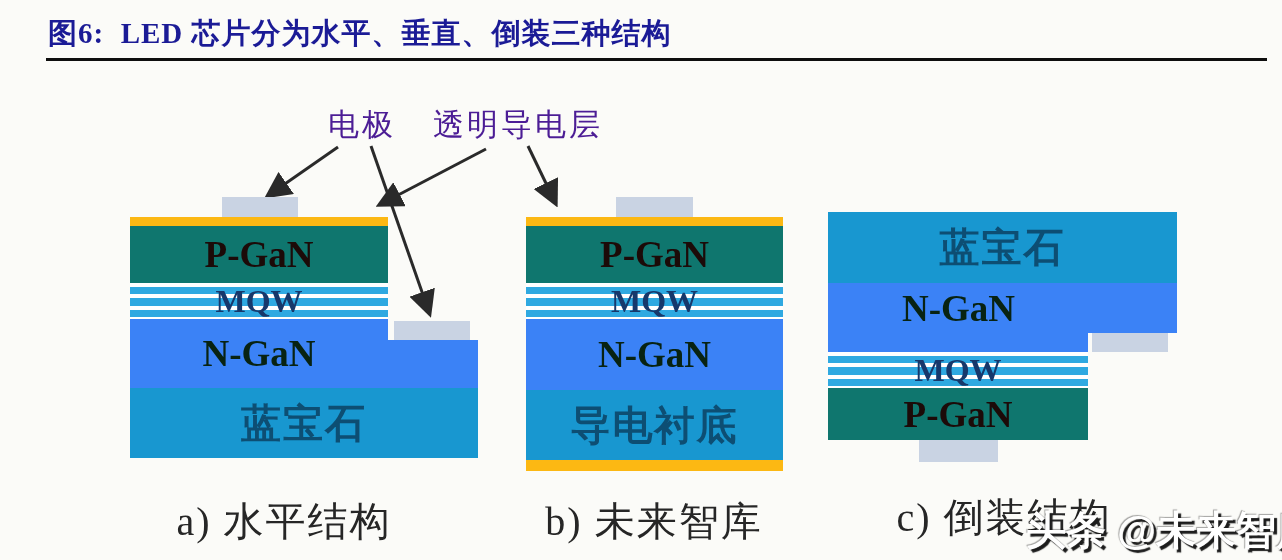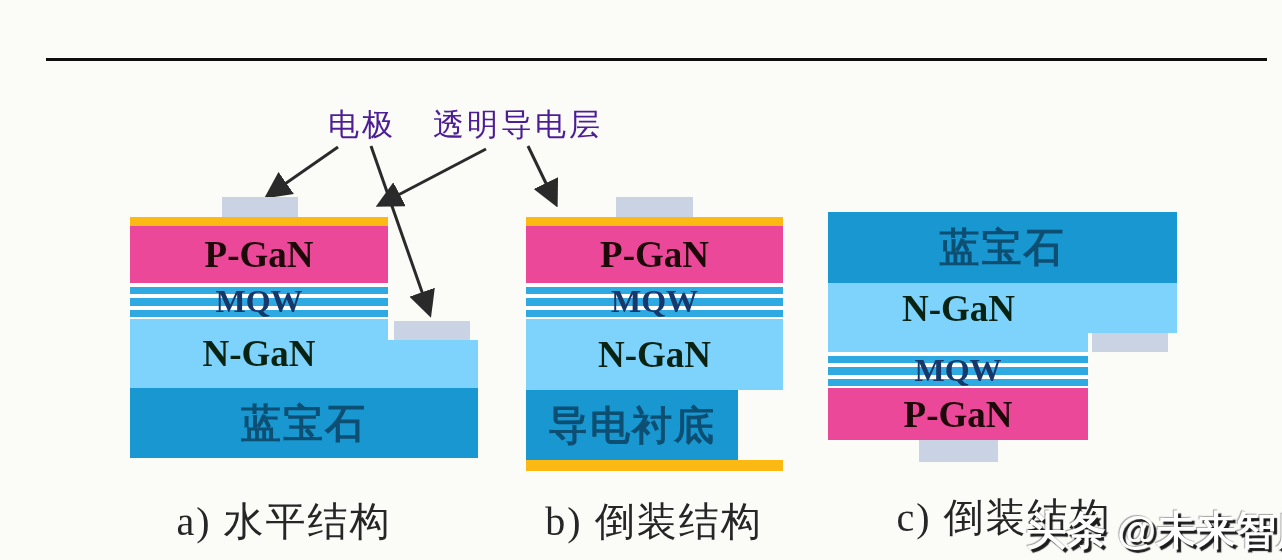--- a/index.html
+++ b/index.html
@@ -22,22 +22,22 @@
   .ann-label {
     position:absolute; font-size:31px; color:#4c1d95;
     font-family:"Liberation Serif", serif; letter-spacing:3px;
   }
   .layer {
     position:absolute; display:flex; align-items:center; justify-content:center;
     font-family:"Liberation Serif", serif; font-weight:bold;
   }
   .electrode { position:absolute; background:#c9d3e3; }
   .yellow { position:absolute; background:#fcb813; }
-  .red-layer { background:#ec4899; }
-  .green-layer { background:#7dd3fc; }
+  .red-layer { background:#0f766e; }
+  .green-layer { background:#3b82f6; }
   .blue-layer { background:#1897d0; }
   .mqw-layer {
     background:linear-gradient(to bottom,
       #ffffff 0px, #ffffff 4px,
       #2fa9e1 4px, #2fa9e1 11px,
       #ffffff 11px, #ffffff 15px,
       #2fa9e1 15px, #2fa9e1 23px,
       #ffffff 23px, #ffffff 27px,
       #2fa9e1 27px, #2fa9e1 34px,
       #ffffff 34px, #ffffff 36px);
@@ -58,20 +58,21 @@
     font-family:"Liberation Sans", sans-serif; white-space:nowrap;
     text-shadow:3px 3px 1px #1c1c1c, -1px -1px 1px rgba(0,0,0,0.35);
   }
   svg.arrows { position:absolute; left:0; top:0; pointer-events:none; }
 </style>
 </head>
 <body>
 
 <div class="page">
 
+  <div class="fig-title">图6:  LED 芯片分为水平、垂直、倒装三种结构</div>
   <div class="title-rule"></div>
 
   <div class="ann-label" style="left:328px; top:104px;">电极</div>
   <div class="ann-label" style="left:433px; top:104px;text-align:right;">透明导电层</div>
 
   <svg class="arrows" width="1282" height="560">
     <defs>
       <marker id="ah" markerWidth="9" markerHeight="9" refX="7" refY="4.5" orient="auto">
         <path d="M0,0 L9,4.5 L0,9 z" fill="#2a2a2a"></path>
       </marker>
@@ -92,33 +93,33 @@
     <div class="electrode" style="left:394px; top:321px; width:76px; height:19px;"></div>
     <div class="layer blue-layer t-sub" style="left:130px; top:388px; width:348px; height:70px;">蓝宝石</div>
   </div>
 
   <div>
     <div class="electrode" style="left:616px; top:197px; width:77px; height:20px;"></div>
     <div class="yellow" style="left:526px; top:217px; width:257px; height:9px;"></div>
     <div class="layer red-layer t-pgan" style="left:526px; top:226px; width:257px; height:57px;">P-GaN</div>
     <div class="layer mqw-layer t-mqw" style="left:526px; top:283px; width:257px; height:36px;">MQW</div>
     <div class="layer green-layer t-ngan" style="left:526px; top:319px; width:257px; height:71px;">N-GaN</div>
-    <div class="layer blue-layer t-sub" style="left:526px; top:390px; width:212px; height:70px;">导电衬底</div>
+    <div class="layer blue-layer t-sub" style="left:526px; top:390px; width:257px; height:70px;">导电衬底</div>
     <div class="yellow" style="left:526px; top:460px; width:257px; height:11px;"></div>
   </div>
 
   <div>
     <div class="layer blue-layer t-sub" style="left:828px; top:212px; width:349px; height:71px;">蓝宝石</div>
     <div class="layer green-layer t-ngan" style="left:828px; top:283px; width:349px; height:50px; padding-right:88px;">N-GaN</div>
     <div class="layer green-layer" style="left:828px; top:333px; width:260px; height:19px;"></div>
     <div class="electrode" style="left:1092px; top:333px; width:76px; height:19px;"></div>
     <div class="layer mqw-layer t-mqw" style="left:828px; top:352px; width:260px; height:36px;">MQW</div>
     <div class="layer red-layer t-pgan" style="left:828px; top:388px; width:260px; height:52px;">P-GaN</div>
     <div class="electrode" style="left:919px; top:440px; width:79px; height:22px;"></div>
   </div>
 
   <div class="caption" style="left:284px; top:494px;">a) 水平结构</div>
-  <div class="caption" style="left:654px; top:494px;">b) 倒装结构</div>
+  <div class="caption" style="left:654px; top:494px;">b) 未来智库</div>
   <div class="caption" style="left:1004px; top:490px;">c) 倒装结构</div>
 
   <div class="watermark">头条 @未来智库</div>
 
 </div>
 
 </body></html>

